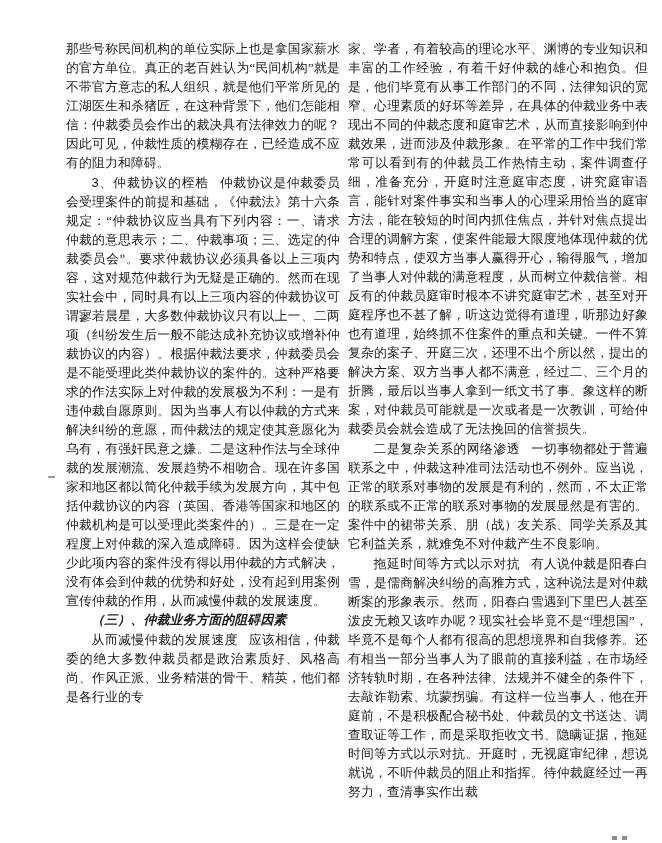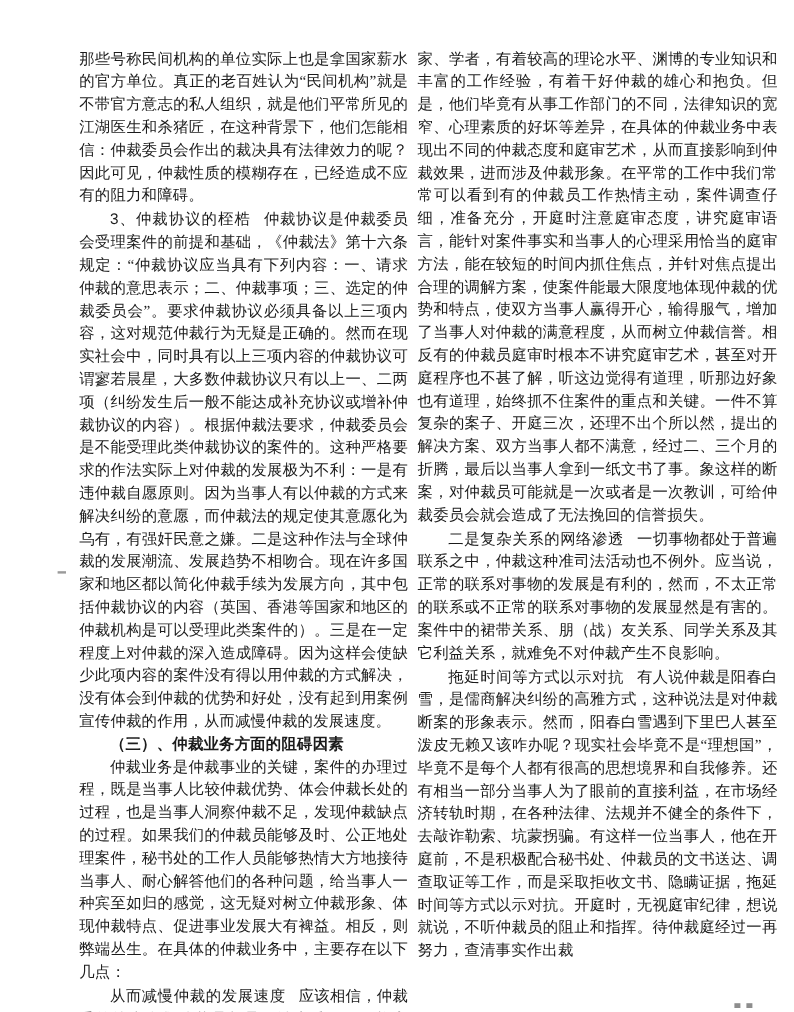--- a/index.html
+++ b/index.html
@@ -41,20 +41,21 @@
   }
   .col p.indent { text-indent: 2em; }
   .lead {
     font-weight: 400;
     font-family: "Liberation Sans", "DejaVu Sans", sans-serif;
     margin-right: 0.85em;
     letter-spacing: 0.5px;
     margin-top: 39px;
   }
   .subhead {
+    font-style: italic;
     font-weight: 600;
     letter-spacing: 1px;
   }
   
   .margin-dash {
     position: absolute;
     left: 48px;
     top: 476px;
     width: 7px;
     height: 2px;
@@ -76,21 +77,20 @@
 </style>
 </head>
 <body>
 
 <div class="page">
   <div class="columns">
     <div class="col col-left">
         <p class="">那些号称民间机构的单位实际上也是拿国家薪水的官方单位。真正的老百姓认为“民间机构”就是不带官方意志的私人组织，就是他们平常所见的江湖医生和杀猪匠，在这种背景下，他们怎能相信：仲裁委员会作出的裁决具有法律效力的呢？因此可见，仲裁性质的模糊存在，已经造成不应有的阻力和障碍。</p>
         <p class="indent"><span class="lead">3、仲裁协议的桎梏</span>仲裁协议是仲裁委员会受理案件的前提和基础，《仲裁法》第十六条规定：“仲裁协议应当具有下列内容：一、请求仲裁的意思表示；二、仲裁事项；三、选定的仲裁委员会”。要求仲裁协议必须具备以上三项内容，这对规范仲裁行为无疑是正确的。然而在现实社会中，同时具有以上三项内容的仲裁协议可谓寥若晨星，大多数仲裁协议只有以上一、二两项（纠纷发生后一般不能达成补充协议或增补仲裁协议的内容）。根据仲裁法要求，仲裁委员会是不能受理此类仲裁协议的案件的。这种严格要求的作法实际上对仲裁的发展极为不利：一是有违仲裁自愿原则。因为当事人有以仲裁的方式来解决纠纷的意愿，而仲裁法的规定使其意愿化为乌有，有强奸民意之嫌。二是这种作法与全球仲裁的发展潮流、发展趋势不相吻合。现在许多国家和地区都以简化仲裁手续为发展方向，其中包括仲裁协议的内容（英国、香港等国家和地区的仲裁机构是可以受理此类案件的）。三是在一定程度上对仲裁的深入造成障碍。因为这样会使缺少此项内容的案件没有得以用仲裁的方式解决，没有体会到仲裁的优势和好处，没有起到用案例宣传仲裁的作用，从而减慢仲裁的发展速度。</p>
         <p class="indent subhead">（三）、仲裁业务方面的阻碍因素</p>
-        <p class="indent">仲裁业务是仲裁事业的关键，案件的办理过程，既是当事人比较仲裁优势、体会仲裁长处的过程，也是当事人洞察仲裁不足，发现仲裁缺点的过程。如果我们的仲裁员能够及时、公正地处理案件，秘书处的工作人员能够热情大方地接待当事人、耐心解答他们的各种问题，给当事人一种宾至如归的感觉，这无疑对树立仲裁形象、体现仲裁特点、促进事业发展大有裨益。相反，则弊端丛生。在具体的仲裁业务中，主要存在以下几点：</p>
         <p class="indent"><span class="lead">从而减慢仲裁的发展速度</span>应该相信，仲裁委的绝大多数仲裁员都是政治素质好、风格高尚、作风正派、业务精湛的骨干、精英，他们都是各行业的专</p>
       </div>
     <div class="col col-right">
         <p class="">家、学者，有着较高的理论水平、渊博的专业知识和丰富的工作经验，有着干好仲裁的雄心和抱负。但是，他们毕竟有从事工作部门的不同，法律知识的宽窄、心理素质的好坏等差异，在具体的仲裁业务中表现出不同的仲裁态度和庭审艺术，从而直接影响到仲裁效果，进而涉及仲裁形象。在平常的工作中我们常常可以看到有的仲裁员工作热情主动，案件调查仔细，准备充分，开庭时注意庭审态度，讲究庭审语言，能针对案件事实和当事人的心理采用恰当的庭审方法，能在较短的时间内抓住焦点，并针对焦点提出合理的调解方案，使案件能最大限度地体现仲裁的优势和特点，使双方当事人赢得开心，输得服气，增加了当事人对仲裁的满意程度，从而树立仲裁信誉。相反有的仲裁员庭审时根本不讲究庭审艺术，甚至对开庭程序也不甚了解，听这边觉得有道理，听那边好象也有道理，始终抓不住案件的重点和关键。一件不算复杂的案子、开庭三次，还理不出个所以然，提出的解决方案、双方当事人都不满意，经过二、三个月的折腾，最后以当事人拿到一纸文书了事。象这样的断案，对仲裁员可能就是一次或者是一次教训，可给仲裁委员会就会造成了无法挽回的信誉损失。</p>
         <p class="indent"><span class="lead">二是复杂关系的网络渗透</span>一切事物都处于普遍联系之中，仲裁这种准司法活动也不例外。应当说，正常的联系对事物的发展是有利的，然而，不太正常的联系或不正常的联系对事物的发展显然是有害的。案件中的裙带关系、朋（战）友关系、同学关系及其它利益关系，就难免不对仲裁产生不良影响。</p>
         <p class="indent"><span class="lead">拖延时间等方式以示对抗</span>有人说仲裁是阳春白雪，是儒商解决纠纷的高雅方式，这种说法是对仲裁断案的形象表示。然而，阳春白雪遇到下里巴人甚至泼皮无赖又该咋办呢？现实社会毕竟不是“理想国”，毕竟不是每个人都有很高的思想境界和自我修养。还有相当一部分当事人为了眼前的直接利益，在市场经济转轨时期，在各种法律、法规并不健全的条件下，去敲诈勒索、坑蒙拐骗。有这样一位当事人，他在开庭前，不是积极配合秘书处、仲裁员的文书送达、调查取证等工作，而是采取拒收文书、隐瞒证据，拖延时间等方式以示对抗。开庭时，无视庭审纪律，想说就说，不听仲裁员的阻止和指挥。待仲裁庭经过一再努力，查清事实作出裁</p>
       </div>
   </div>
   <div class="margin-dash"></div>
   <div class="page-num-crop">

